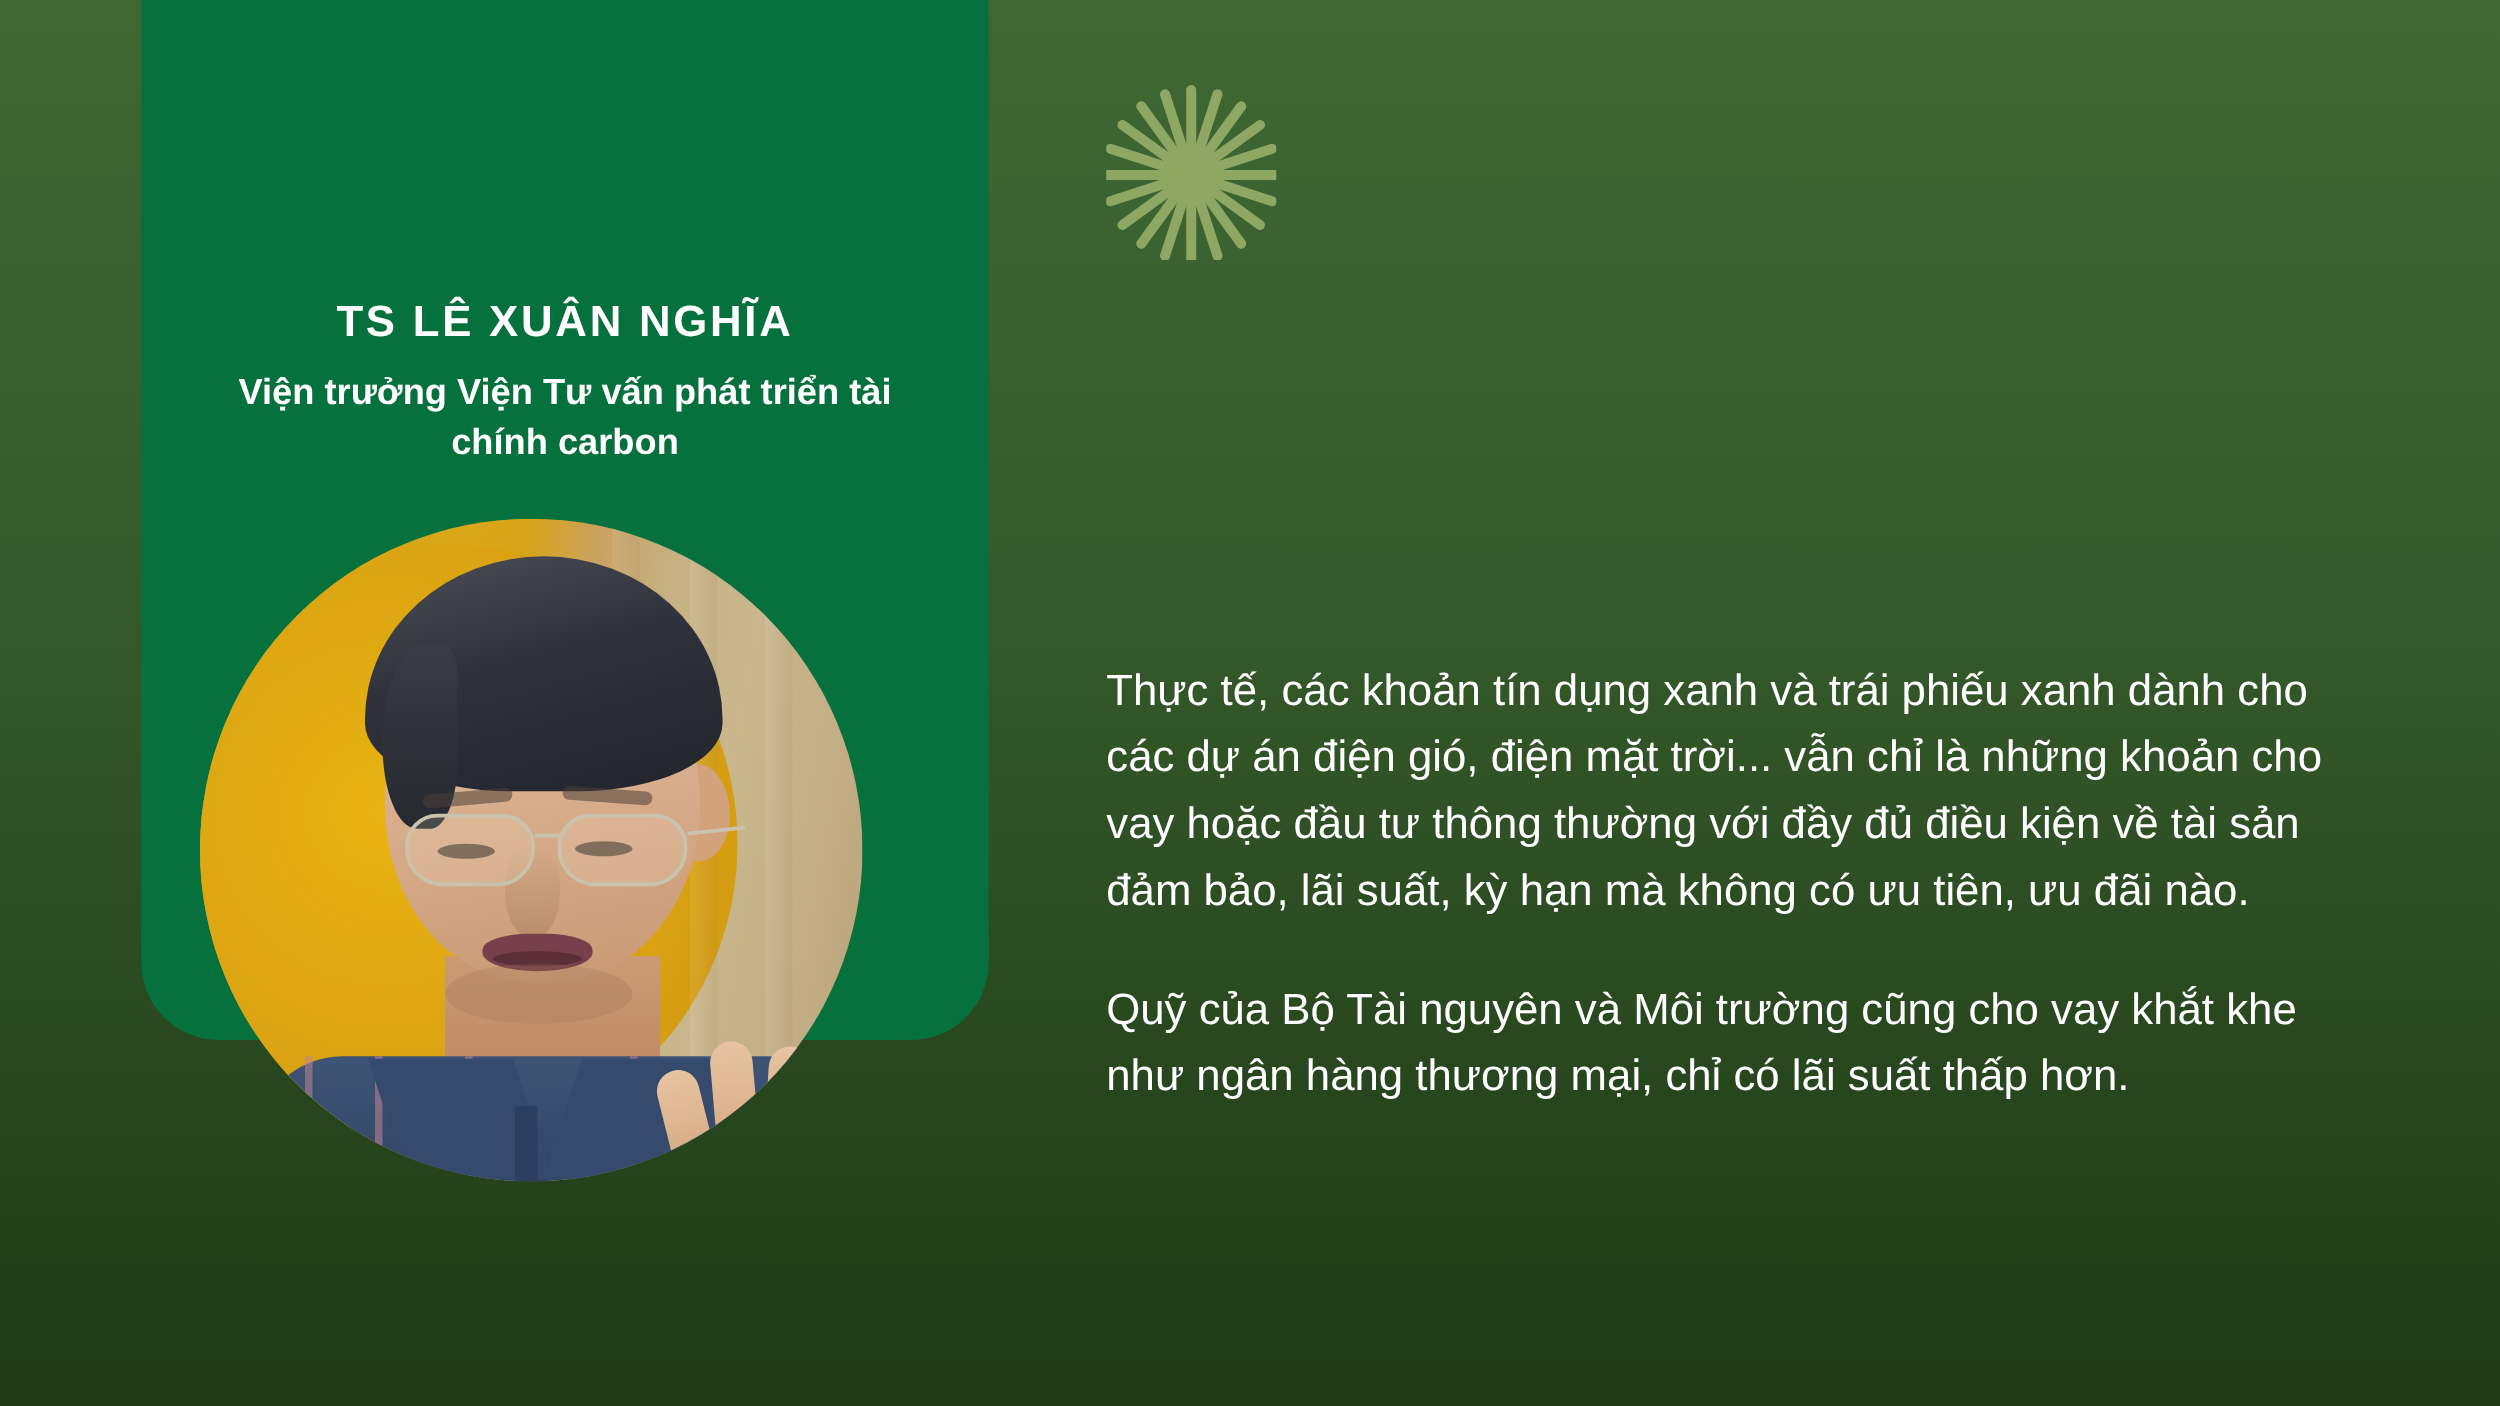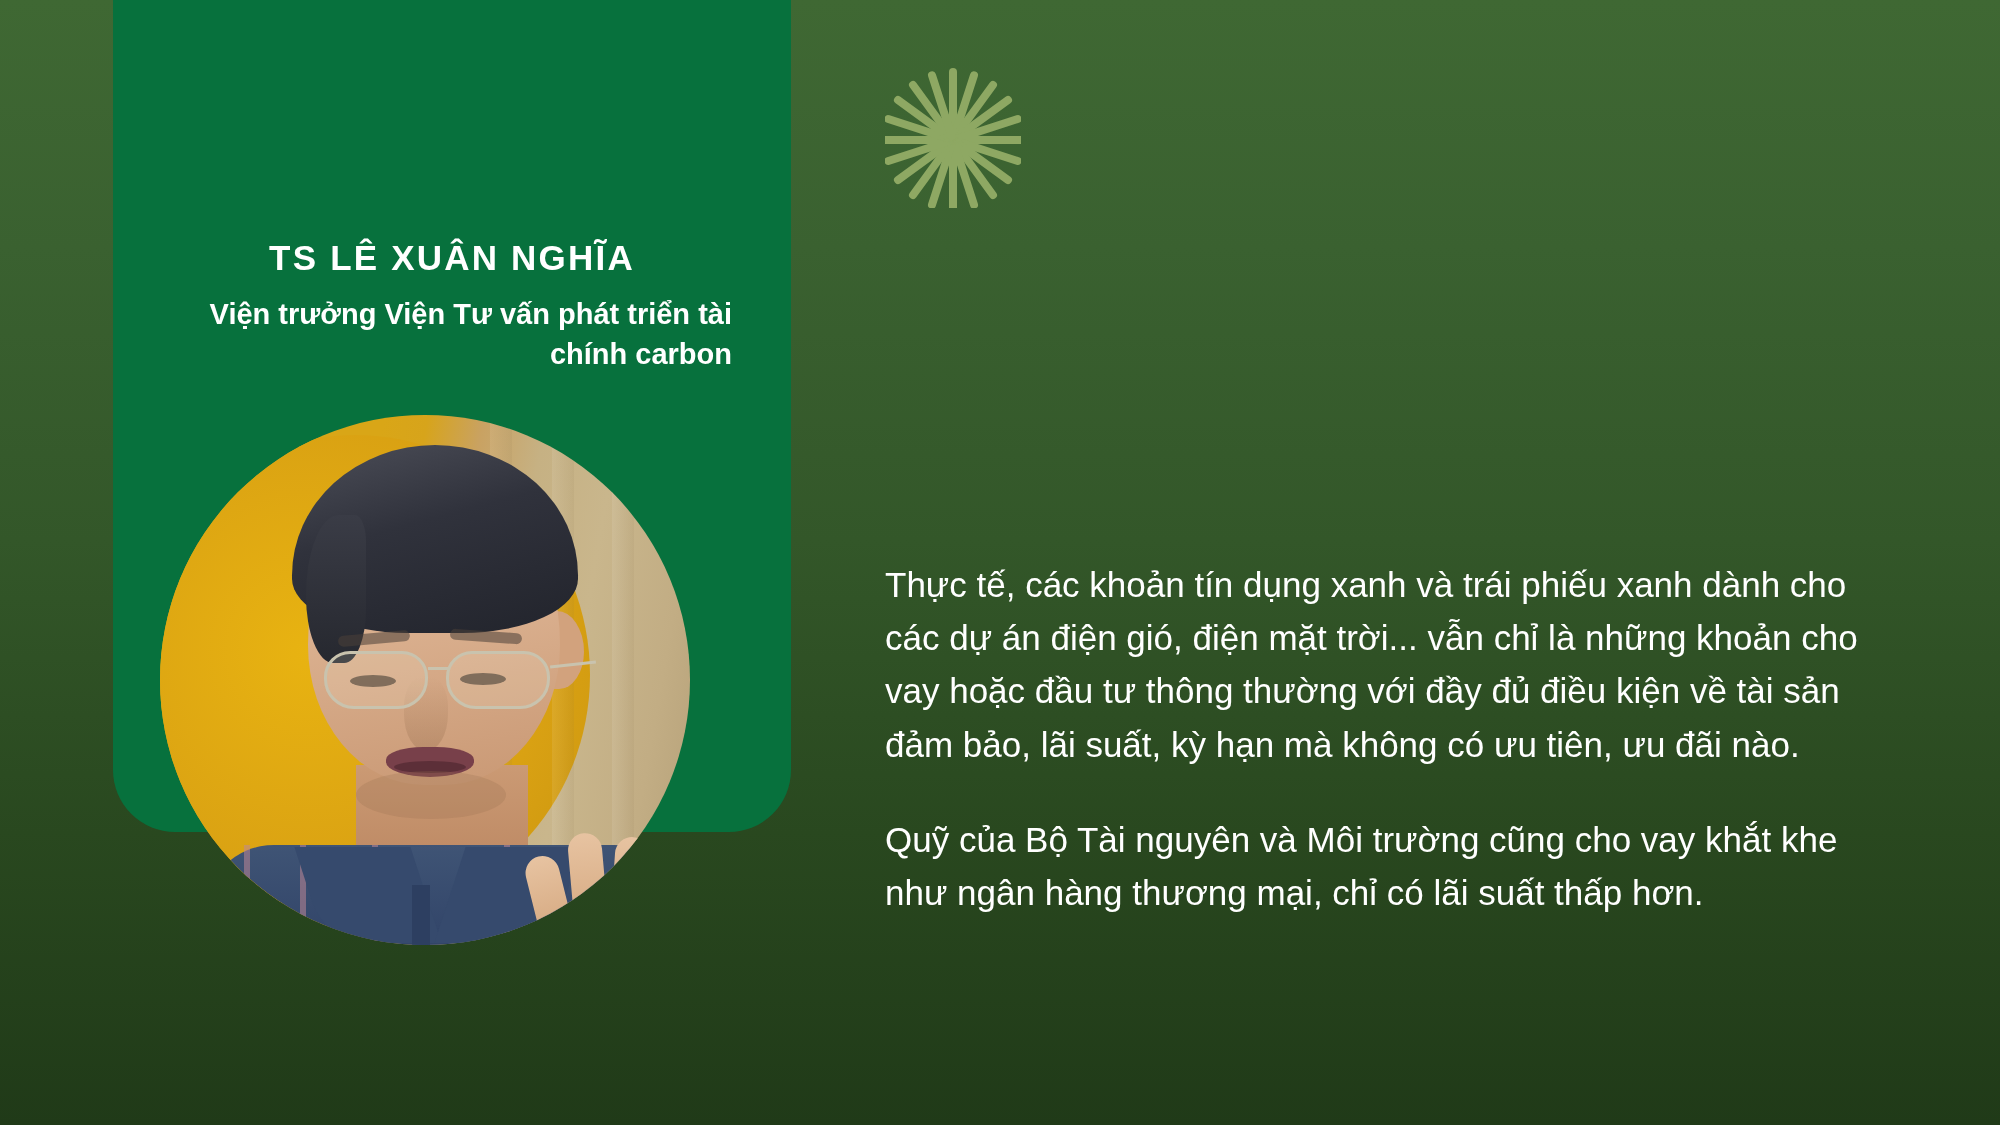--- a/index.html
+++ b/index.html
@@ -60,21 +60,20 @@
 
   .speaker-role {
     color: #ffffff;
     font-size: 29px;
     font-weight: 600;
     line-height: 1.38;
     margin: 0;
     max-width: 560px;
     margin-left: auto;
     margin-right: auto;
-    text-align: right;
   }
 
   
   .portrait {
     position: absolute;
     left: 160px;
     top: 415px;
     width: 530px;
     height: 530px;
     border-radius: 50%;
@@ -375,21 +374,21 @@
     color: #ffffff;
     font-size: 77px;
     font-weight: 800;
     line-height: 1.12;
     letter-spacing: -0.5px;
   }
 
   .body-copy {
     position: absolute;
     left: 0;
-    top: 558px;
+    top: 526px;
     width: 1000px;
   }
   .body-copy p {
     margin: 0;
     color: #ffffff;
     font-size: 35px;
     font-weight: 400;
     line-height: 1.52;
   }
   .body-copy p + p {

